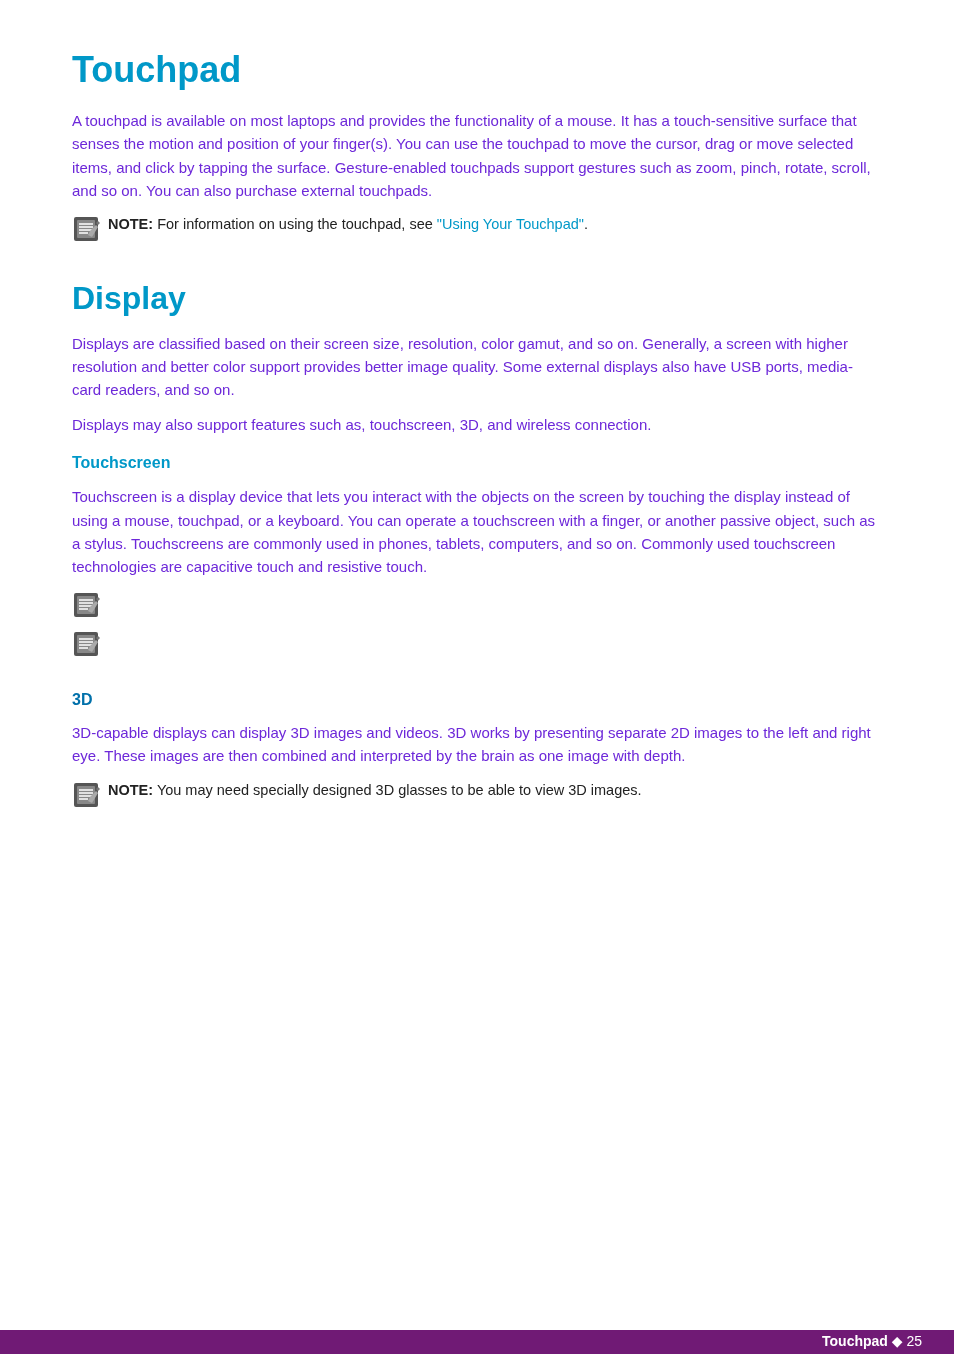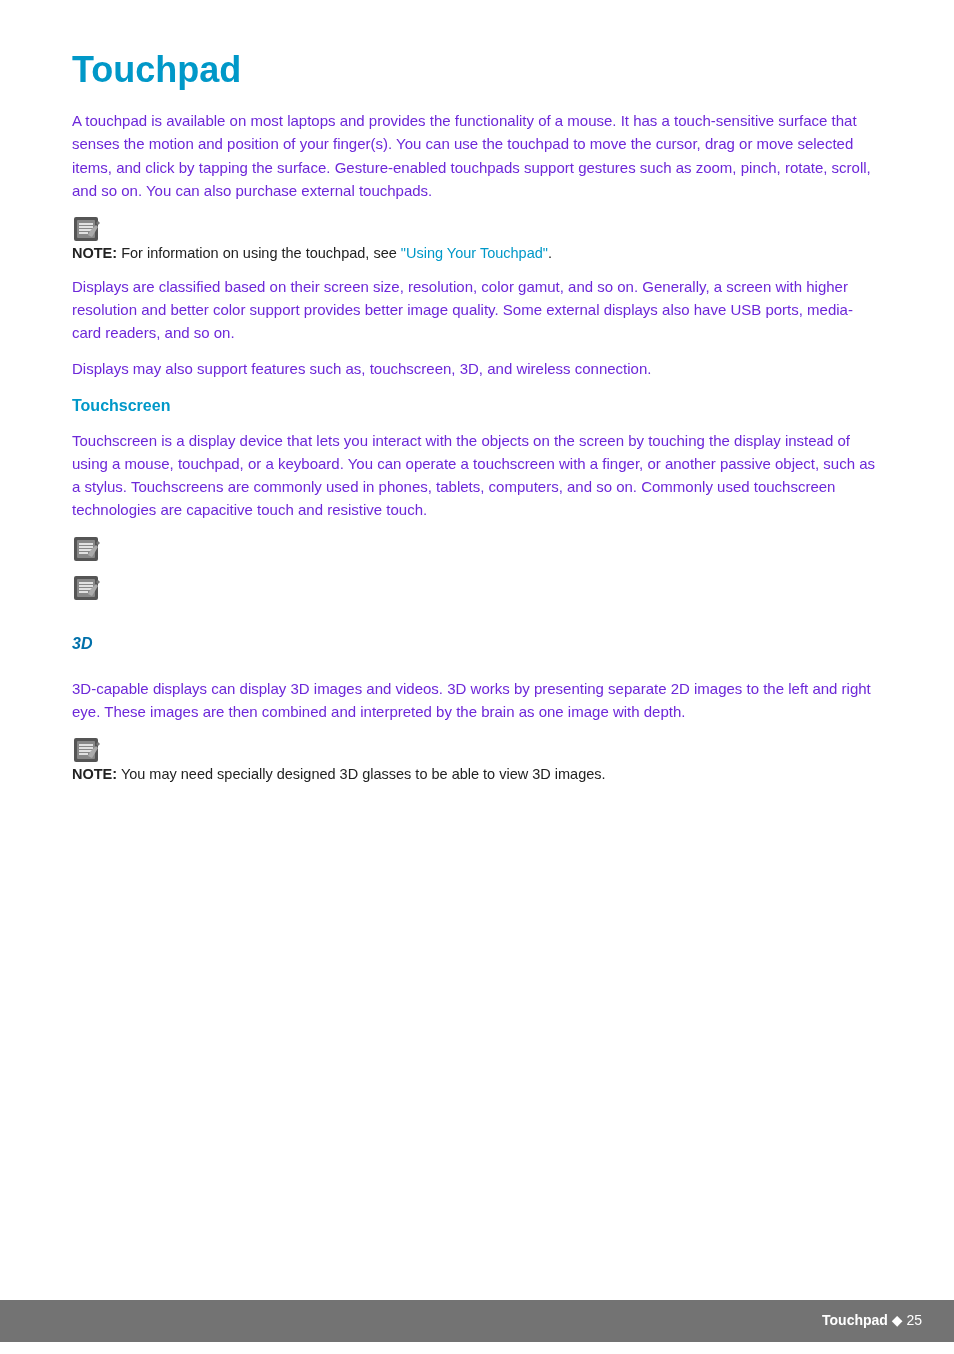--- a/index.html
+++ b/index.html
@@ -35,34 +35,32 @@
       font-size: 16px;
       font-weight: bold;
       color: #0098c8;
       margin-bottom: 10px;
       margin-top: 14px;
     }
     h3.subsection-title-dark {
       font-size: 16px;
       font-weight: bold;
       color: #0070aa;
-      margin-bottom: 20px;
+      margin-bottom: 8px;
       margin-top: 30px;
-      font-style: italic;
     }
     p.body-text {
       margin-bottom: 12px;
       color: #6d28d9;
     }
     .note-block {
       display: flex;
       align-items: flex-start;
       margin-bottom: 10px;
       margin-top: 8px;
-      flex-direction: column;
     }
     .note-icon {
       width: 28px;
       height: 28px;
       flex-shrink: 0;
       margin-right: 8px;
       margin-top: 1px;
     }
     .note-text {
       font-size: 14.5px;
@@ -71,25 +69,25 @@
     }
     .note-text strong {
       font-weight: bold;
     }
     .note-text a, a {
       color: #0098c8;
       text-decoration: none;
     }
     .footer-bar {
       position: absolute;
-      bottom: 12px;
+      bottom: 0;
       left: 0;
       right: 0;
-      height: 42px;
-      background: #737373;
+      height: 24px;
+      background: #701a75;
       display: flex;
       align-items: center;
       justify-content: flex-end;
       padding: 0 32px;
     }
     .footer-text {
       color: #ffffff;
       font-size: 14px;
       font-weight: normal;
     }
@@ -113,20 +111,21 @@
       <line x1="7" y1="15" x2="21" y2="15" stroke="#ffffff" stroke-width="1.5"></line>
       <line x1="7" y1="18" x2="16" y2="18" stroke="#ffffff" stroke-width="1.5"></line>
       <polygon points="18,16 24,10 26,12 20,22 16,20" fill="#aaaaaa"></polygon>
       <polygon points="24,8 26,10 28,8 26,6" fill="#777777"></polygon>
     </svg>
     <span class="note-text">
       <strong>NOTE:</strong><span> For information on using the touchpad, see </span><a href="#">"Using Your Touchpad"</a><span>.</span>
     </span>
   </div>
 
+  <h2 class="section-title">Display</h2>
   <p class="body-text">Displays are classified based on their screen size, resolution, color gamut, and so on. Generally, a screen with higher resolution and better color support provides better image quality. Some external displays also have USB ports, media-card readers, and so on.</p>
   <p class="body-text">Displays may also support features such as, touchscreen, 3D, and wireless connection.</p>
 
   <h3 class="subsection-title">Touchscreen</h3>
   <p class="body-text">Touchscreen is a display device that lets you interact with the objects on the screen by touching the display instead of using a mouse, touchpad, or a keyboard. You can operate a touchscreen with a finger, or another passive object, such as a stylus. Touchscreens are commonly used in phones, tablets, computers, and so on. Commonly used touchscreen technologies are capacitive touch and resistive touch.</p>
 
   <div class="note-block">
     <svg class="note-icon" viewBox="0 0 28 28" xmlns="http://www.w3.org/2000/svg">
       <rect x="2" y="2" width="24" height="24" rx="2" fill="#555555"></rect>
       <rect x="5" y="5" width="18" height="18" rx="1" fill="#888888"></rect>

